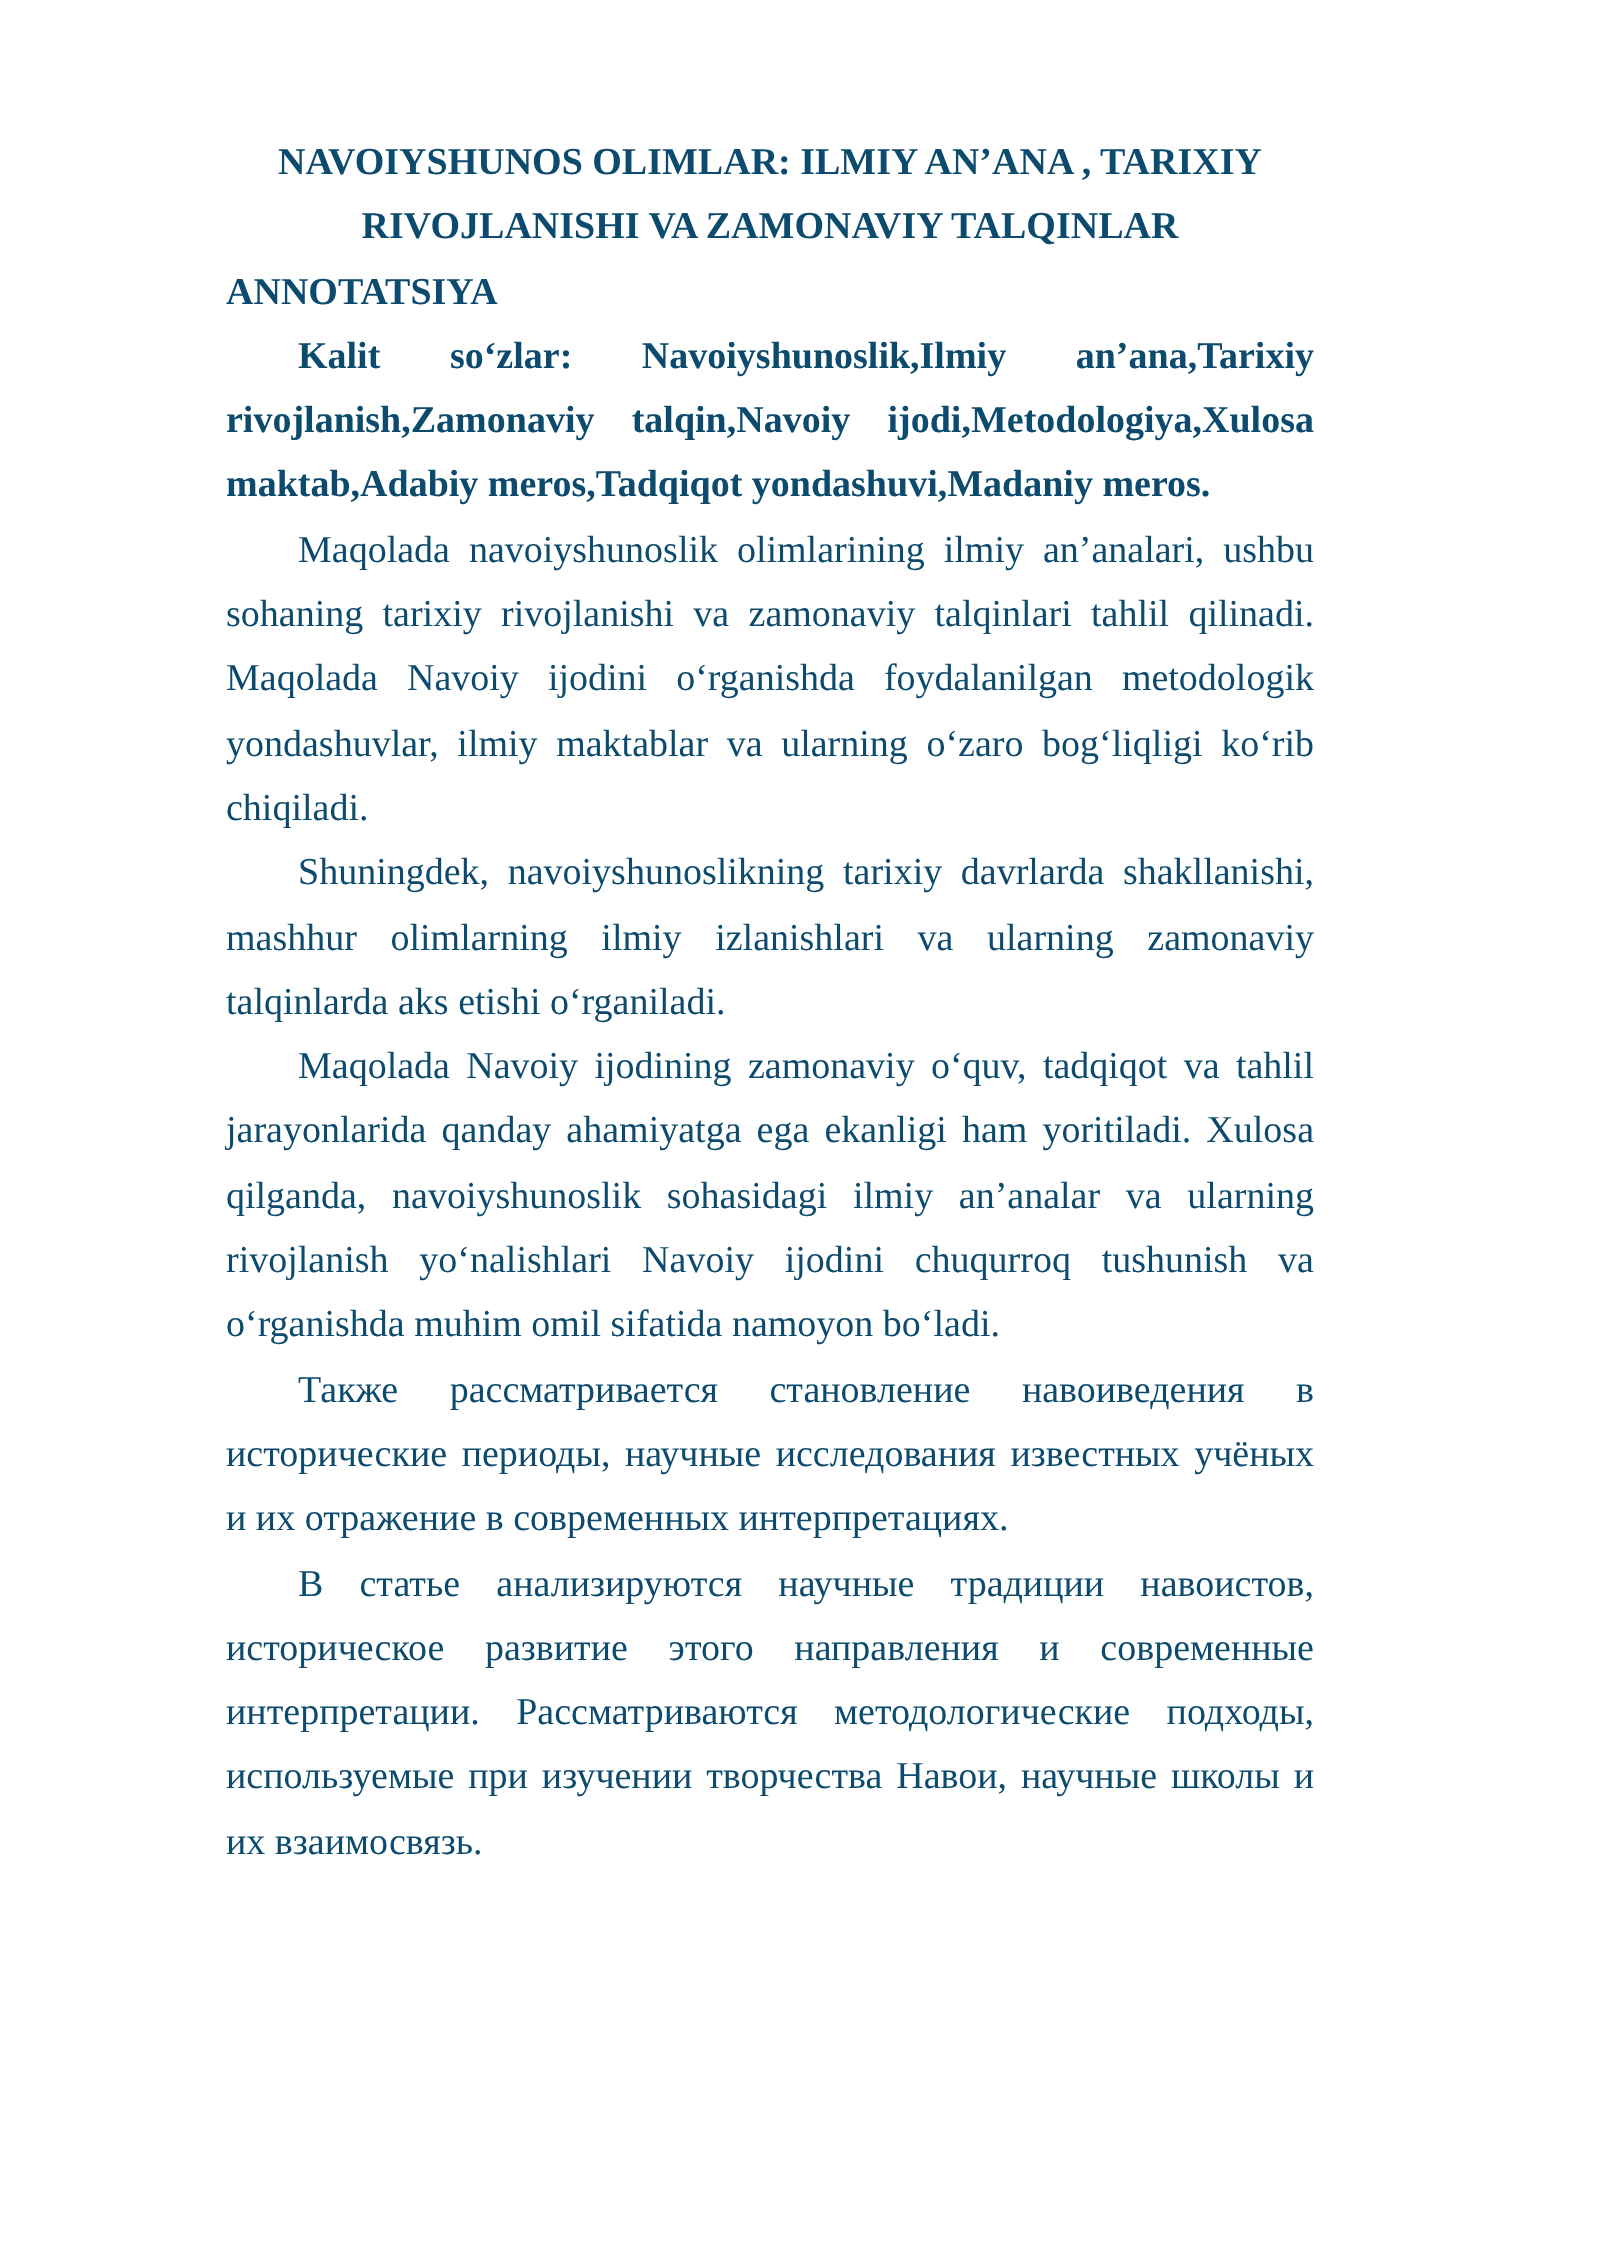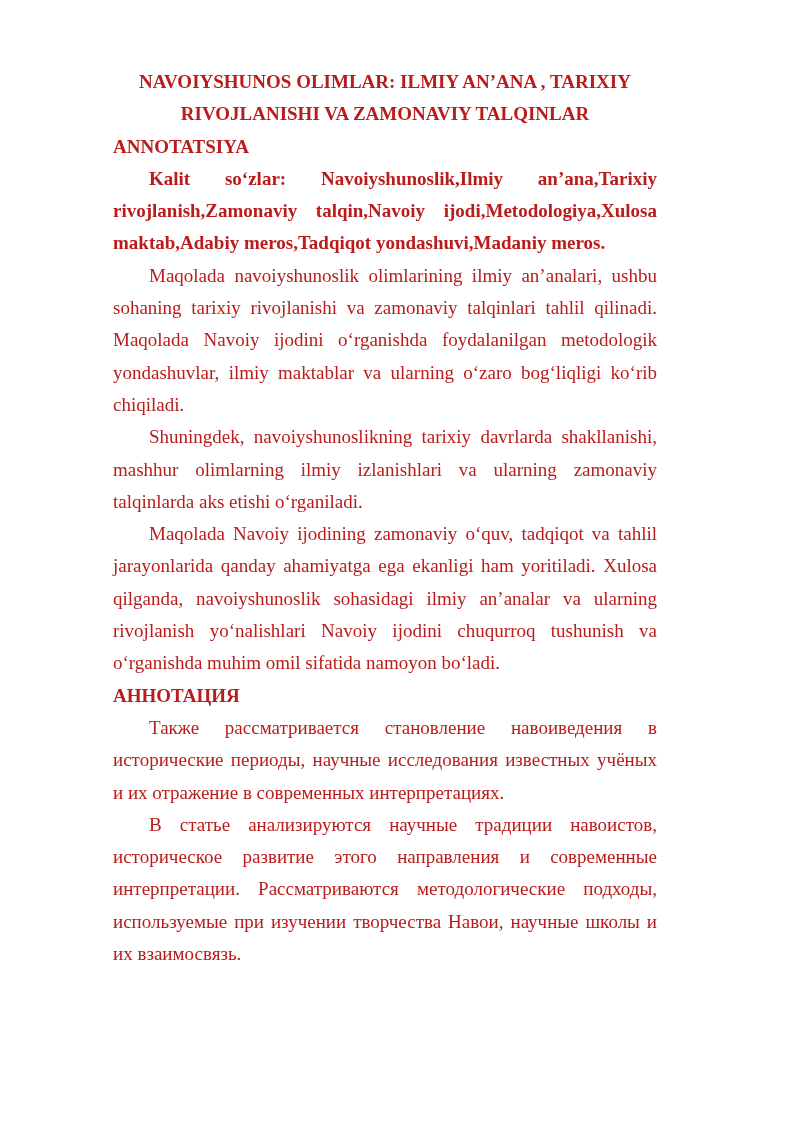--- a/index.html
+++ b/index.html
@@ -6,21 +6,21 @@
     margin: 0;
     padding: 0;
     background: #ffffff;
   }
   .page {
     position: relative;
     width: 712px;
     height: 1131px;
     box-sizing: border-box;
     background: #ffffff;
-    color: #b91c1c;
+    color: #0c4a6e;
     padding: 66px 55px 0 113px;
     font-family: "Liberation Serif", "DejaVu Serif", serif;
     font-size: 19px;
     line-height: 32.3px;
     overflow: hidden;
   }
   .title-block {
     text-align: center;
     font-weight: bold;
   }
@@ -55,20 +55,19 @@
   <div class="section-heading">ANNOTATSIYA</div>
 
   <p class="keywords-par">Kalit so‘zlar: Navoiyshunoslik,Ilmiy an’ana,Tarixiy rivojlanish,Zamonaviy talqin,Navoiy ijodi,Metodologiya,Xulosa maktab,Adabiy meros,Tadqiqot yondashuvi,Madaniy meros.</p>
 
   <p class="body-par">Maqolada navoiyshunoslik olimlarining ilmiy an’analari, ushbu sohaning tarixiy rivojlanishi va zamonaviy talqinlari tahlil qilinadi. Maqolada Navoiy ijodini o‘rganishda foydalanilgan metodologik yondashuvlar, ilmiy maktablar va ularning o‘zaro bog‘liqligi ko‘rib chiqiladi.</p>
 
   <p class="body-par">Shuningdek, navoiyshunoslikning tarixiy davrlarda shakllanishi, mashhur olimlarning ilmiy izlanishlari va ularning zamonaviy talqinlarda aks etishi o‘rganiladi.</p>
 
   <p class="body-par">Maqolada Navoiy ijodining zamonaviy o‘quv, tadqiqot va tahlil jarayonlarida qanday ahamiyatga ega ekanligi ham yoritiladi. Xulosa qilganda, navoiyshunoslik sohasidagi ilmiy an’analar va ularning rivojlanish yo‘nalishlari Navoiy ijodini chuqurroq tushunish va o‘rganishda muhim omil sifatida namoyon bo‘ladi.</p>
 
-  <div class="section-heading">АННОТАЦИЯ</div>
 
 
   <p class="body-par">Также рассматривается становление навоиведения в исторические периоды, научные исследования известных учёных и их отражение в современных интерпретациях.</p>
 
   <p class="body-par">В статье анализируются научные традиции навоистов, историческое развитие этого направления и современные интерпретации. Рассматриваются методологические подходы, используемые при изучении творчества Навои, научные школы и их взаимосвязь.</p>
 
 </div>
 
 </body></html>

